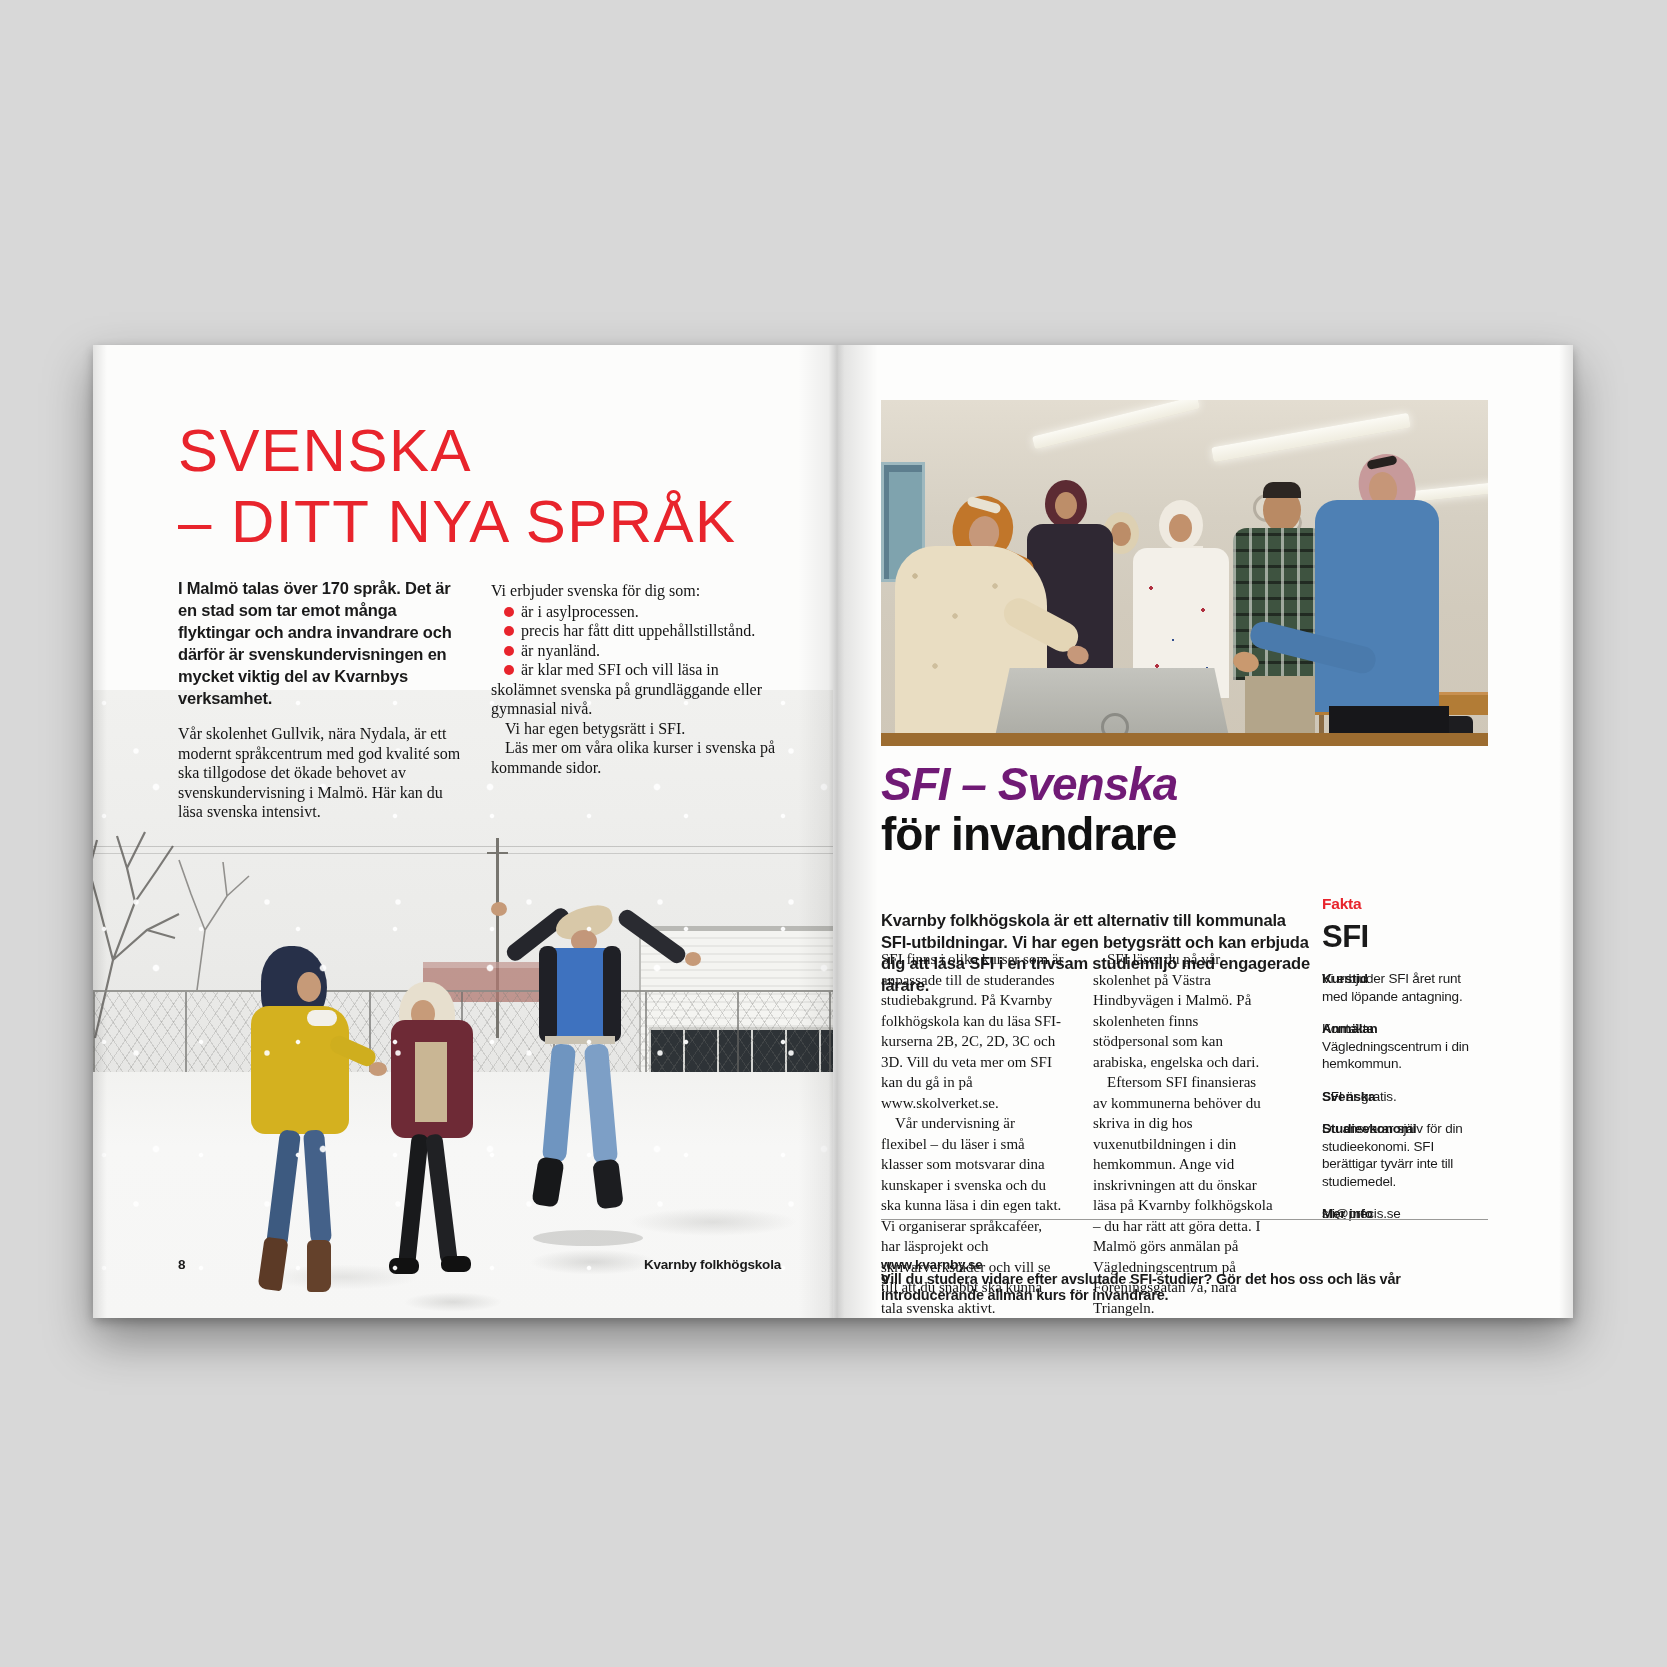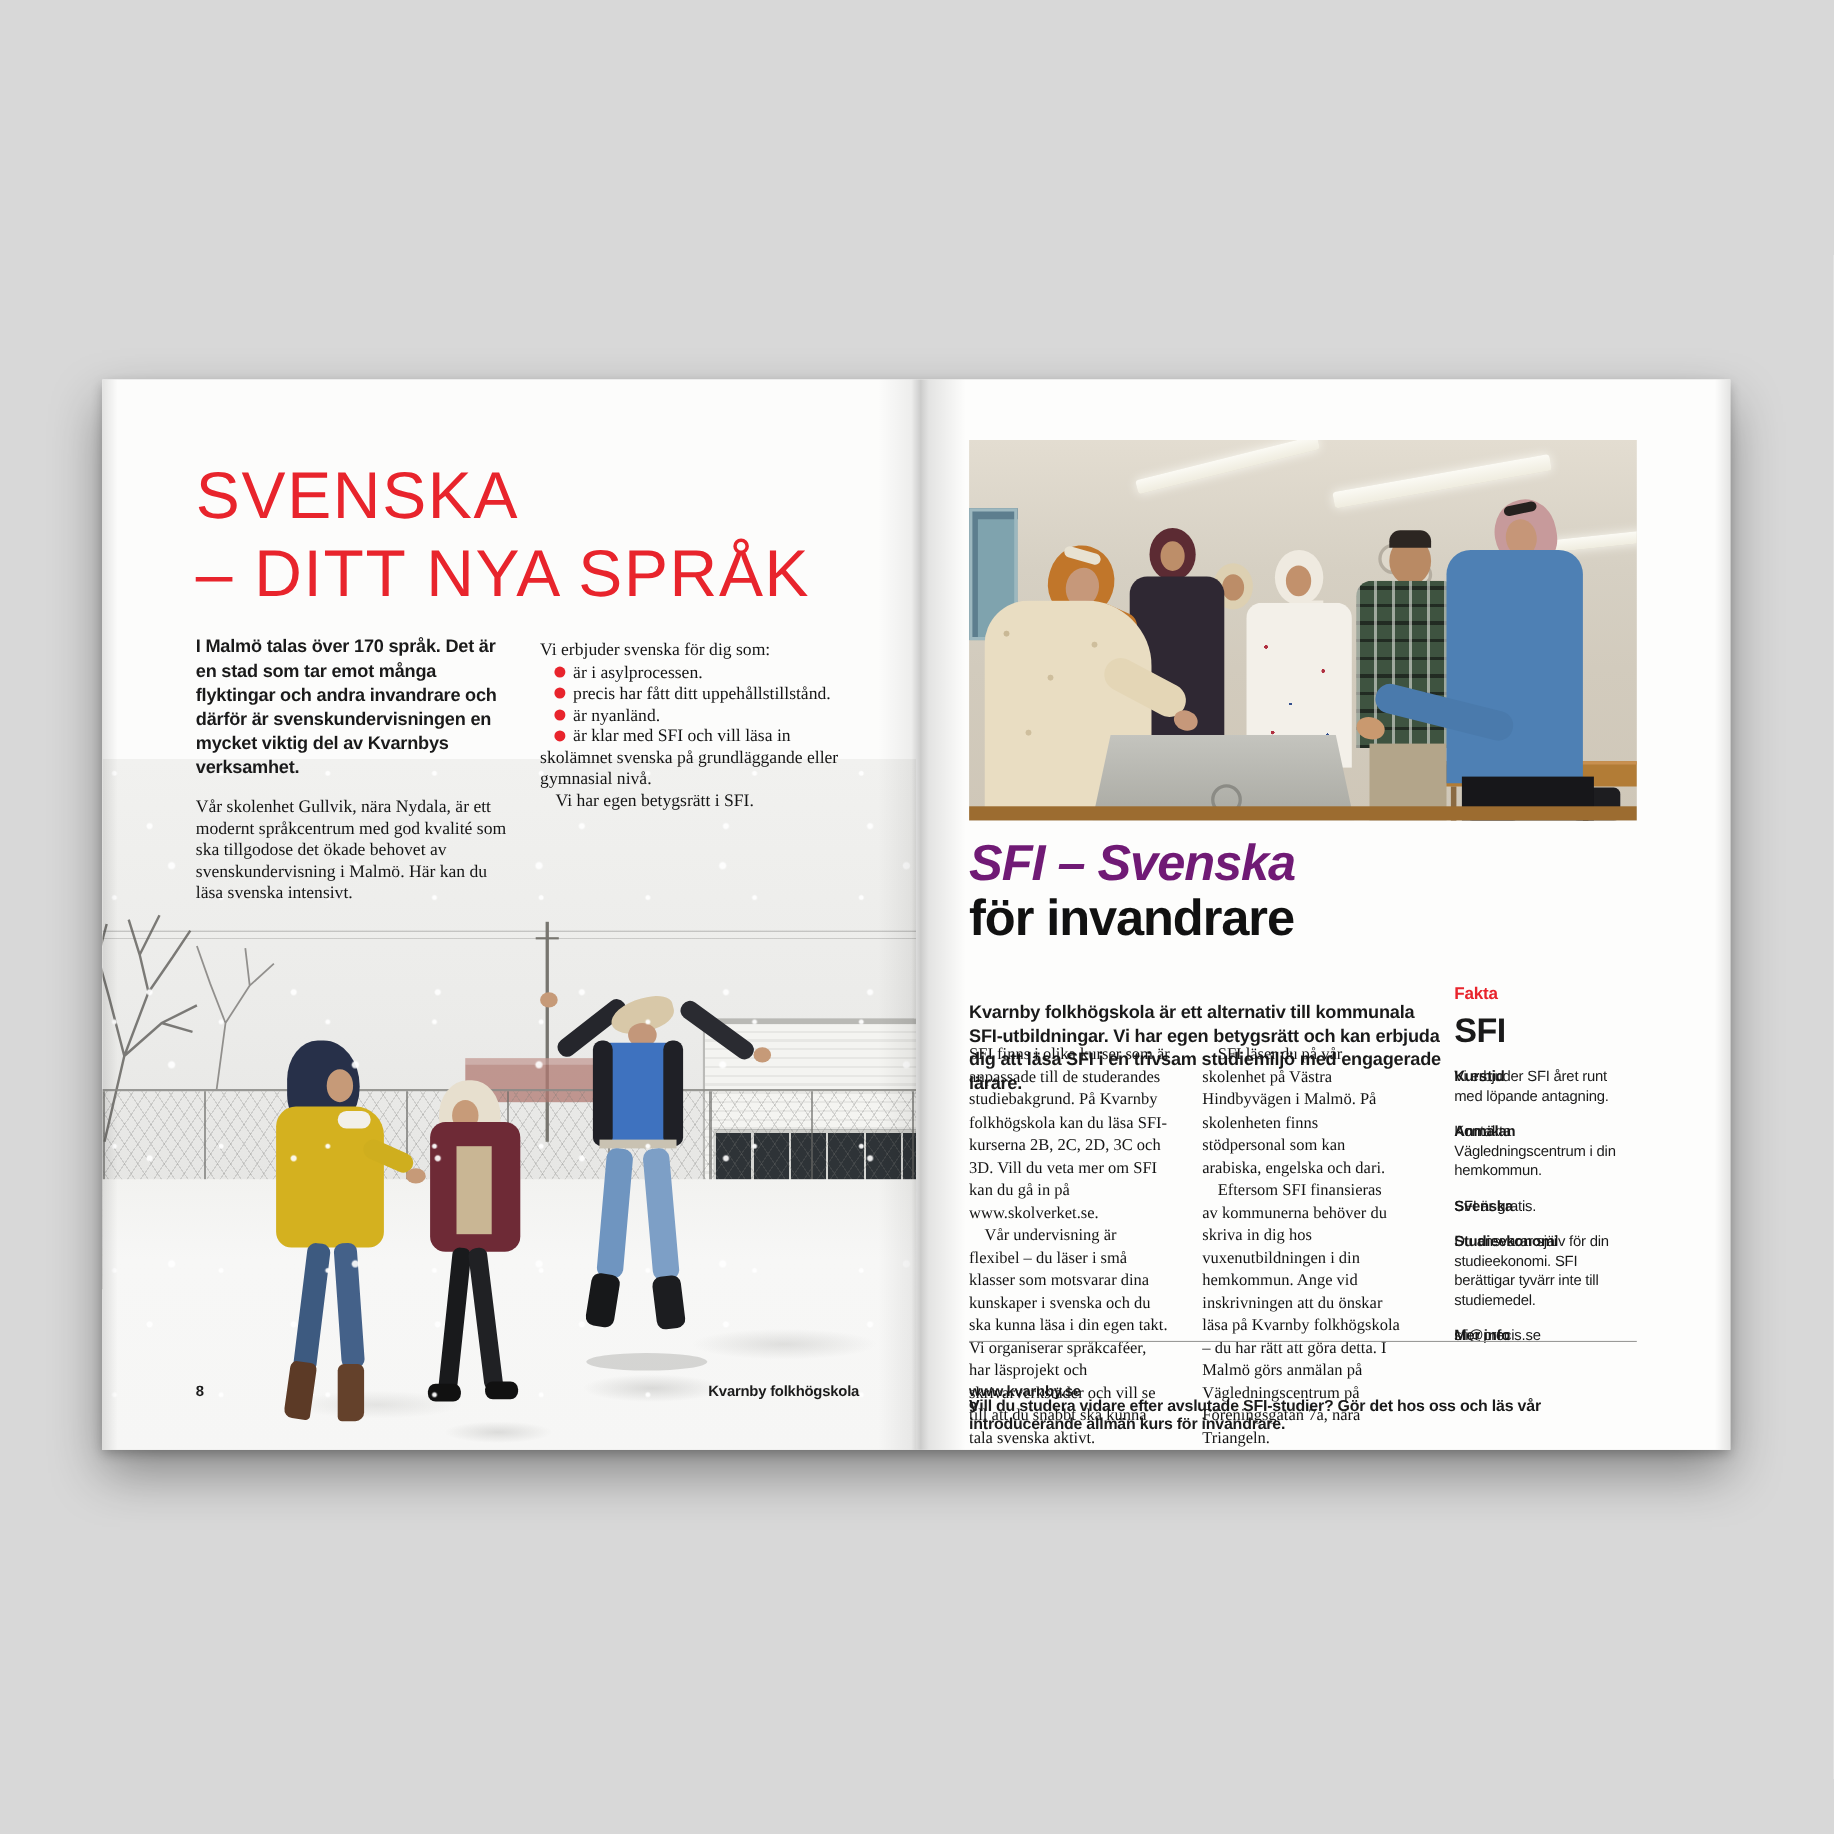--- a/index.html
+++ b/index.html
@@ -167,20 +167,21 @@
 
     <div class="lp-col lp-col2">
       <div class="serif">Vi erbjuder svenska för dig som:</div>
       <div class="bullet-list serif">
         <div class="bullet"><span class="dot"></span><span>är i asylprocessen.</span></div>
         <div class="bullet"><span class="dot"></span><span>precis har fått ditt uppehållstillstånd.</span></div>
         <div class="bullet"><span class="dot"></span><span>är nyanländ.</span></div>
         <div class="bullet"><span class="dot"></span><span>är klar med SFI och vill läsa in skolämnet svenska på grundläggande eller gymnasial nivå.</span></div>
       </div>
       <div class="serif indent">Vi har egen betygsrätt i SFI.</div>
+      <div class="serif indent">Läs mer om våra olika kurser i svenska på kommande sidor.</div>
     </div>
 
     <div class="photo-snow">
       <div class="ps-lines"></div>
       <svg class="ps-tree" width="180" height="230" viewBox="0 0 180 230">
         <g stroke="#55534f" stroke-width="2.2" fill="none" opacity=".75">
           <path d="M8 228 L26 150 L12 96 M26 150 L48 92 L40 58 M48 92 L70 60 M26 150 L60 120 L92 104 M12 96 L2 60 M40 58 L30 26 M40 58 L58 22 M70 60 L86 36 M60 120 L88 128 M2 60 L10 30"></path>
           <path d="M110 180 L118 120 L104 84 M118 120 L140 86 L136 52 M140 86 L162 66 M104 84 L92 50" stroke-width="1.6" opacity=".8"></path>
         </g>
       </svg>

